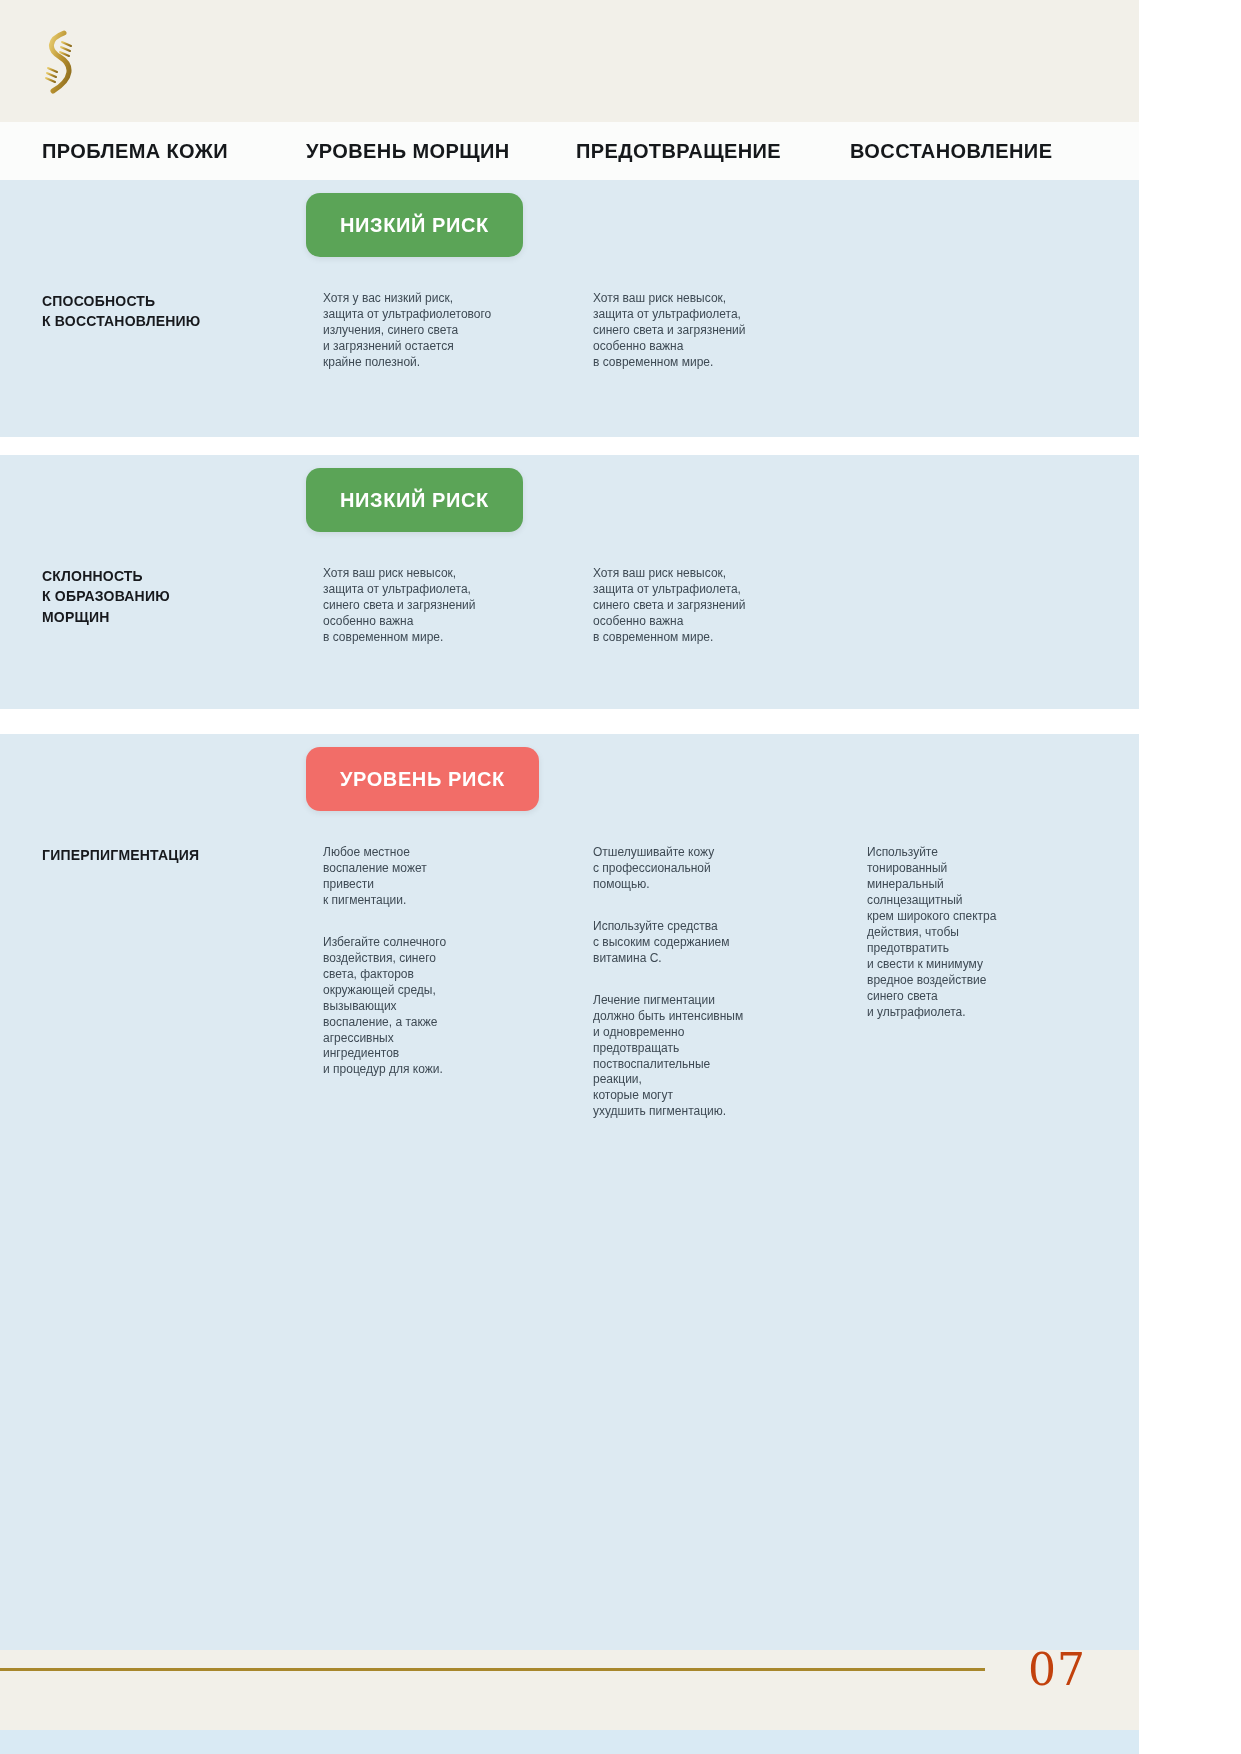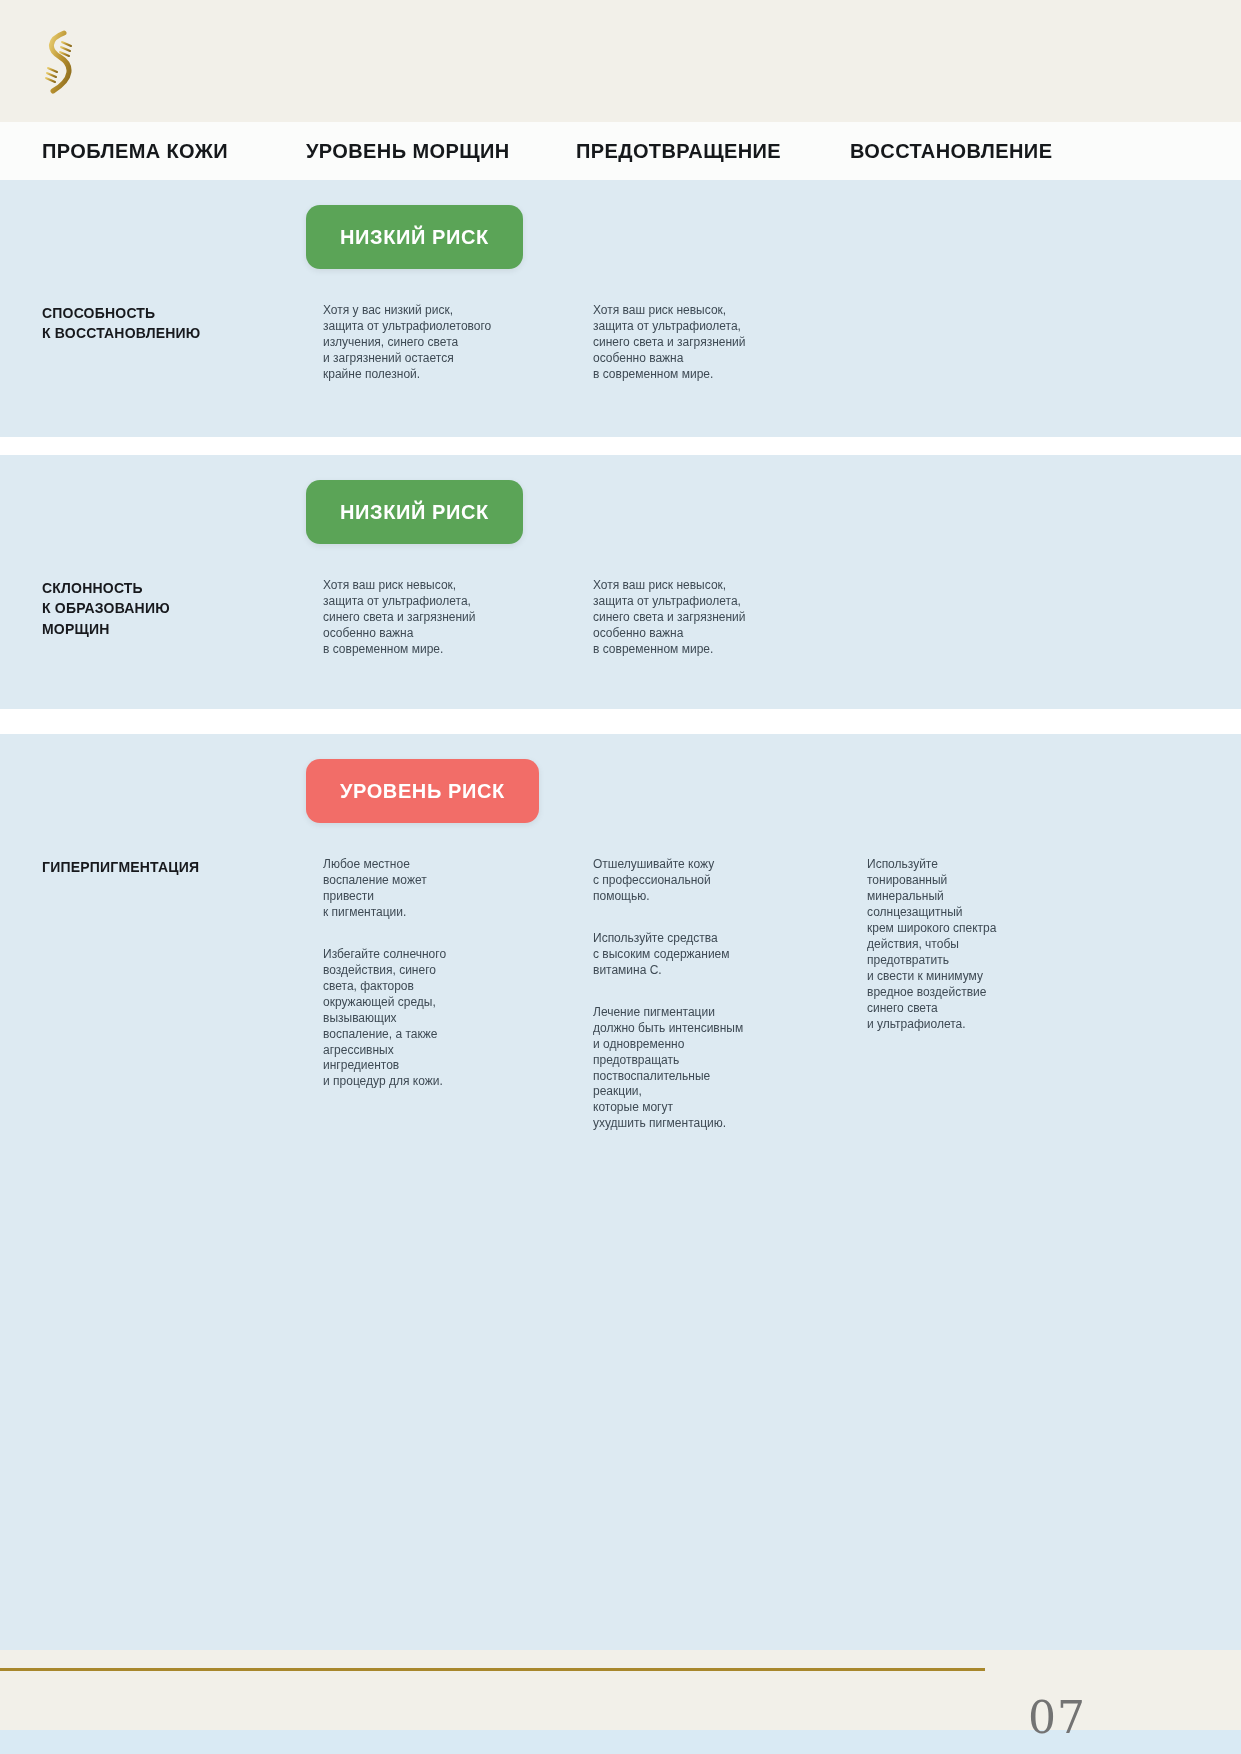--- a/index.html
+++ b/index.html
@@ -1,18 +1,18 @@
 <!DOCTYPE html>
 <html lang="ru" style="--page-bg: #f2f0e9; --section-bg: #ddeaf2; --low-risk: #5ba457; --high-risk: #f26d68; --gold: #a8872c; --body-text: #3e4a54;"><head>
 <meta charset="utf-8">
 <style>
   html,body { margin:0; padding:0; }
   .page {
     position:relative;
-    width:1241px; height:1754px;
+    width:1139px; height:1754px;
     background:var(--page-bg,#f2f0e9);
     font-family:"Liberation Sans", sans-serif;
     overflow:hidden;
   }
   
   .top-bar { height:122px; position:relative; }
   .logo { position:absolute; left:40px; top:30px; width:38px; height:64px; }
 
   
   .table-area { background:#ffffff; }
@@ -31,21 +31,21 @@
   .header-cell {
     font-weight:bold;
     font-size:20px;
     letter-spacing:0.4px;
     color:#15181b;
   }
 
   .section {
     box-sizing:border-box;
     background:var(--section-bg,#ddeaf2);
-    padding-top:25px;
+    padding-top:13px;
   }
   .section.s1 { height:257px; margin-bottom:18px; }
   .section.s2 { height:254px; margin-bottom:25px; }
   .section.s3 { height:916px; }
 
   .badge {
     grid-column:2;
     justify-self:start;
     height:64px; line-height:64px;
     padding:0 34px;
@@ -82,22 +82,21 @@
   .footer-line {
     position:absolute; left:0; top:18px;
     width:985px; height:3px;
     background:var(--gold,#a8872c);
   }
   .page-number {
     position:absolute; left:1028px; top:-6px;
     font-family:"DejaVu Serif", serif;
     font-size:44px;
     letter-spacing:1px;
-    color:#737373;
-    margin-top:48px;
+    color:#c2410c;
   }
   .bottom-strip { height:24px; background:#d9eaf4; }
 </style>
 </head>
 <body>
 
 <div class="page">
 
   <div class="top-bar">
     <span class="logo">

